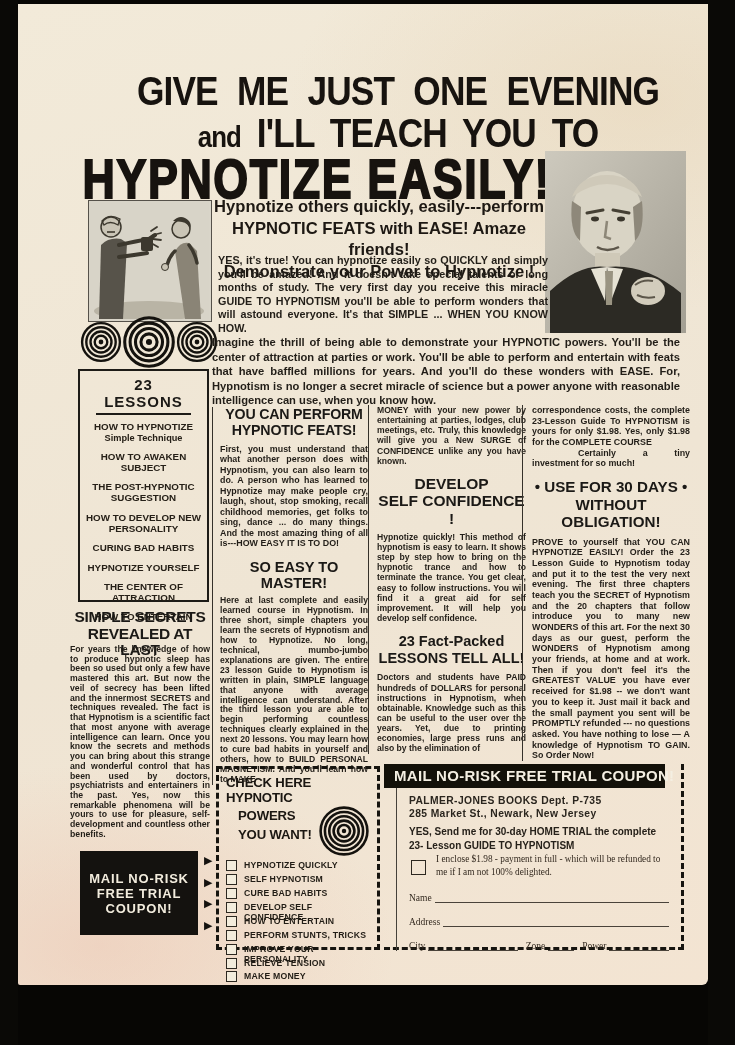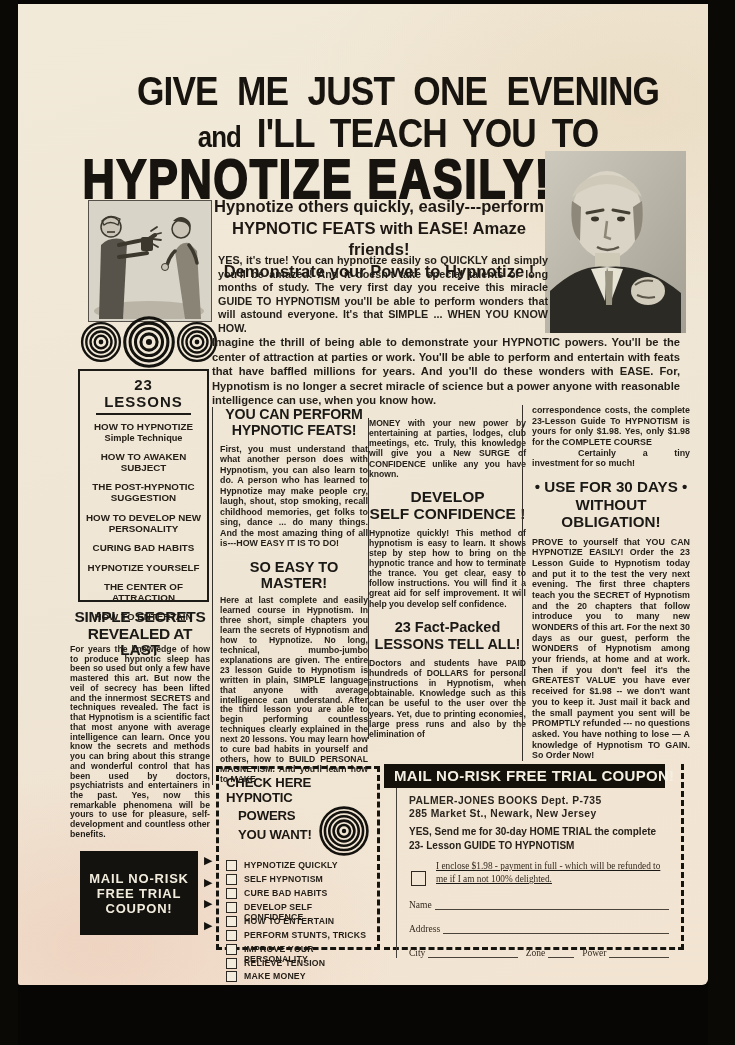--- a/index.html
+++ b/index.html
@@ -37,21 +37,21 @@
      display:flex;flex-direction:column;align-items:center;justify-content:center;
      font-weight:700;font-size:13px;letter-spacing:.8px;}
   .arrows{left:186px;top:850px;height:78px;display:flex;flex-direction:column;justify-content:space-between;font-size:11px;color:#14120f;}
   .col{box-sizing:border-box;}
   .col h3{margin:0;text-align:center;font-weight:700;}
   .col2{left:194px;top:403px;width:156px;border-left:1px solid #35312a;padding-left:7px;}
   .col2 .h1{font-size:14.2px;line-height:1.12;margin-bottom:5px;letter-spacing:-.2px;}
   .col2 .p1{font-size:8.9px;line-height:1.18;}
   .col2 .h2{font-size:14.6px;margin:10px 0 5px;}
   .col2 .p2{font-size:8.6px;line-height:1.16;}
-  .col3{left:350px;top:414px;width:158px;border-left:1px solid #35312a;padding-left:0;}
+  .col3{left:350px;top:401px;width:158px;border-left:1px solid #35312a;padding-left:8px;}
   .col3 p{margin:0;font-size:8.6px;line-height:1.18;}
   .col3 .h1{font-size:15.5px;line-height:1.12;margin:9px 0 5px;}
   .col3 .h2{font-size:14.5px;line-height:1.18;margin:10px 0 5px;}
   .col3 .p3{margin-bottom:3px;}
   .col4{left:504px;top:401px;width:168px;border-left:1px solid #35312a;padding-left:9px;}
   .col4 p{margin:0;font-size:8.9px;line-height:1.2;}
   .col4 .p1b{text-indent:46px;margin-bottom:2px;}
   .col4 .h1{font-size:15.2px;line-height:1.15;margin:9px 0 6px;}
   .checkbox-box{left:198px;top:762px;width:164px;height:184px;border:3px dashed #16140f;box-sizing:border-box;padding:6px 7px 4px;}
   .chk-title{font-weight:700;font-size:13.2px;letter-spacing:-.2px;color:#1b1712;line-height:1.15;}
@@ -59,21 +59,21 @@
   .chk-items{margin-top:3px;}
   .chk-row{display:flex;align-items:flex-start;height:13.9px;}
   .chk-sq{width:9px;height:9px;border:1.5px solid #2c2720;margin-right:7px;flex:none;background:#f3ecdc;}
   .chk-label{font-weight:700;font-size:8.7px;letter-spacing:.2px;color:#221d16;}
   .coupon{left:366px;top:760px;width:300px;height:186px;box-sizing:border-box;border-right:3px dashed #16140f;border-bottom:3px dashed #16140f;}
   .coupon-banner{height:24px;width:calc(100% - 16px);background:#131109;color:#f4efe2;font-weight:700;
       font-size:15px;line-height:24px;padding-left:10px;letter-spacing:.3px;box-sizing:border-box;white-space:nowrap;}
   .coupon-content{margin-left:12px;border-left:1px solid #45413a;padding:7px 12px 0 12px;}
   .cline{font-weight:700;font-size:10.3px;letter-spacing:.4px;color:#2a251e;}
   .cyes{font-weight:700;font-size:10px;line-height:1.4;color:#26211a;margin-top:6px;}
-  .enclose-row{display:flex;margin-top:7px;align-items:flex-end;text-decoration:underline;}
+  .enclose-row{display:flex;align-items:center;}
   .enclose-sq{width:13px;height:13px;border:1.5px solid #2c2720;margin:2px 10px 0 2px;flex:none;}
   .enclose-text{font-family:"Liberation Serif",serif;font-size:9.3px;line-height:1.4;color:#33291f;}
   .field-row{display:flex;align-items:flex-end;margin-top:13px;font-family:"Liberation Serif",serif;font-size:9.5px;color:#33291f;}
   .fline{flex:1;border-bottom:1px solid #4a433a;height:10px;margin-left:3px;}
   .fline.zone{flex:0 0 26px;}
   .lbl{flex:none;}
   .sp{flex:none;width:8px;}
   svg{display:block;}
 </style>
 </head>

